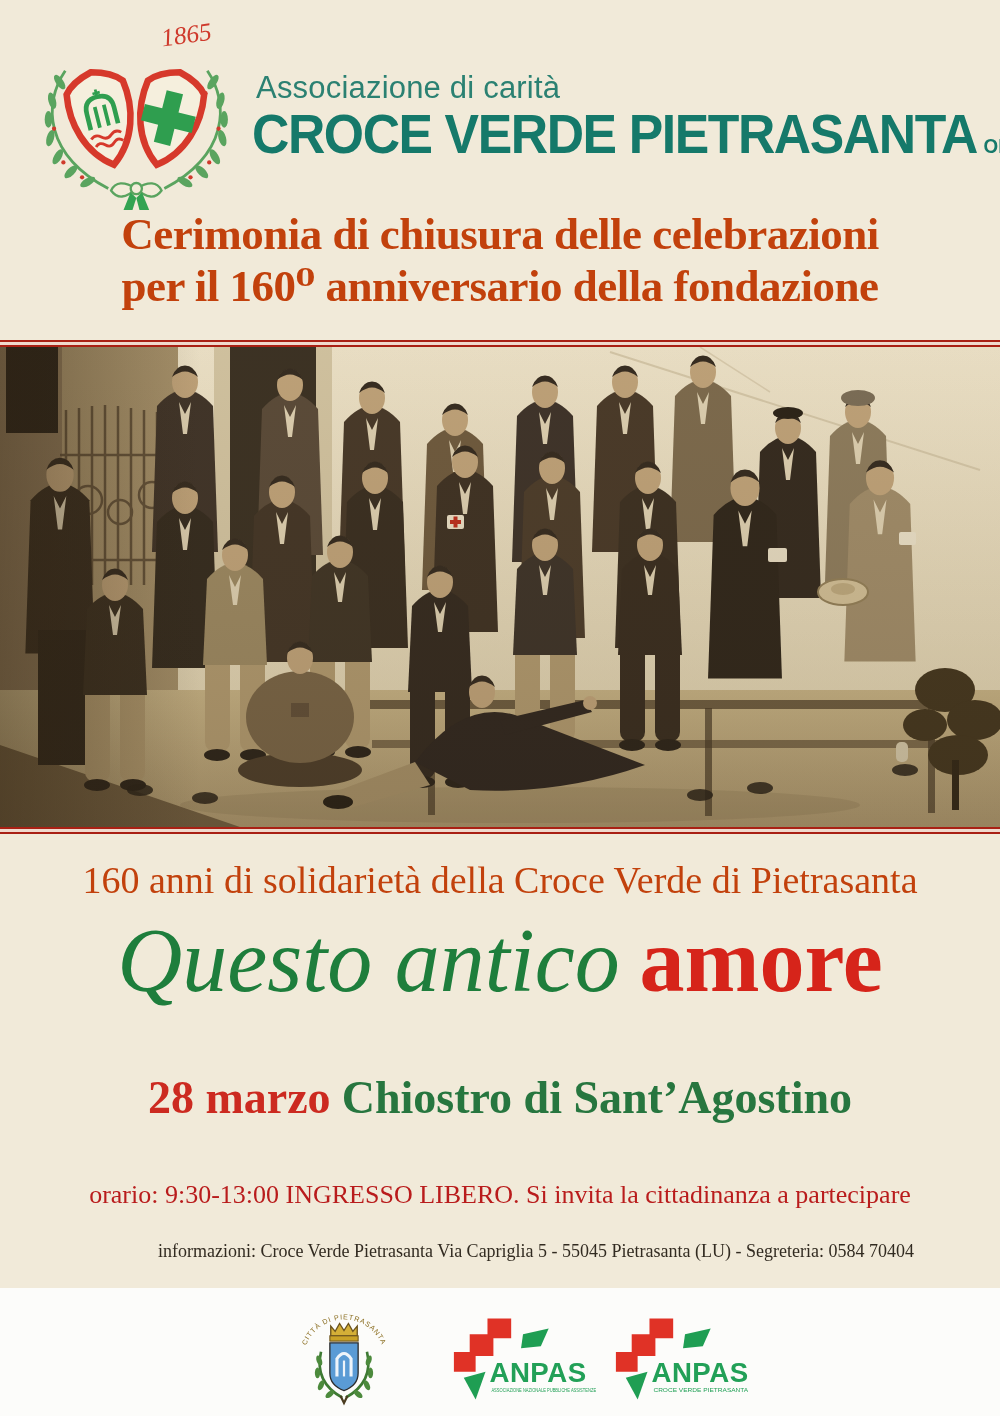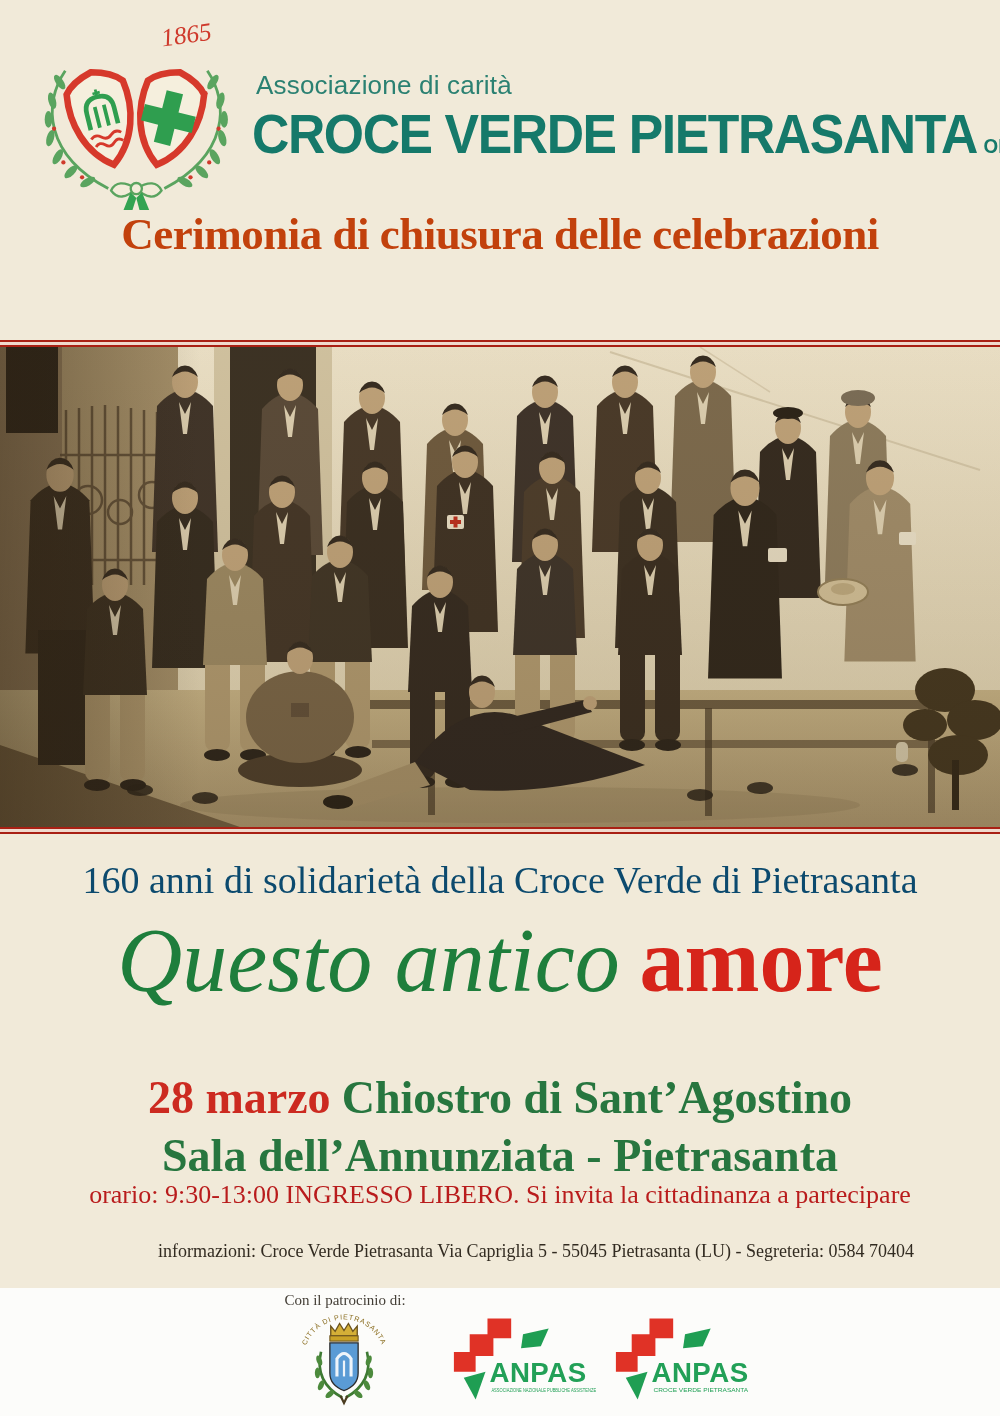--- a/index.html
+++ b/index.html
@@ -3,36 +3,36 @@
 <meta charset="utf-8">
 <style>
   html,body{margin:0;padding:0;background:#888;}
   .poster{position:relative;width:1000px;height:1416px;margin:0 auto;background:#f1ead9;overflow:hidden;
           font-family:"Liberation Serif","DejaVu Serif",serif;}
   .abs{position:absolute;}
   .center{left:0;width:1000px;text-align:center;}
 
   
   .assoc-line{left:256px;top:70px;font-family:"Liberation Sans","DejaVu Sans",sans-serif;
-              font-size:26px;font-weight:500;color:#2b8172;letter-spacing:.2px;}
+              font-size:31px;font-weight:500;color:#2b8172;letter-spacing:.2px;}
   .org-name{left:252px;top:102px;font-family:"Liberation Sans","DejaVu Sans",sans-serif;
             font-size:55px;font-weight:bold;color:#15796a;letter-spacing:-1.5px;
             transform:scaleX(.94);transform-origin:left top;white-space:nowrap;}
   .org-suffix{font-size:20px;letter-spacing:0;margin-left:7px;}
 
   
   .headline{top:208px;font-size:45px;font-weight:bold;color:#c2410c;line-height:1.16;letter-spacing:-.5px;}
 
   .sep{left:0;width:1000px;height:7px;
        background:linear-gradient(to bottom,#a92014 0 2px,#f0d9cd 2px 5px,#a92014 5px 7px);}
   .sep-top{top:340px;} .sep-bottom{top:827px;}
   .photo{top:347px;left:0;width:1000px;height:480px;}
 
   
-  .tagline{top:858px;font-size:38px;color:#0c4a6e;}
+  .tagline{top:858px;font-size:38px;color:#c2410c;}
   .big-title{top:912px;font-size:90px;line-height:1.08;white-space:nowrap;}
   .green-t{color:#1e7e3c;margin-right:.22em;font-style:italic;}
   .red-t{color:#d6241a;font-weight:bold;}
   .event{top:1040px;font-size:46px;font-weight:bold;line-height:1.26;margin-top:29px;}
   .date-red{color:#cc2a20;margin-right:.24em;}
   .venue-green{color:#27763f;}
   .schedule{top:1180px;font-size:26px;color:#b91c1c;}
   .info{top:1241px;font-size:18px;color:#322b21;margin-left:36px;}
 
   
@@ -103,20 +103,21 @@
       <polygon points="124,192 138,226 123,217 118,198" fill="#33a352"></polygon>
       <circle cx="118" cy="188" r="6" fill="#f3ecd9" stroke="#5aa45f" stroke-width="2.5"></circle>
     </g>
   </svg>
 
   <div class="abs assoc-line">Associazione di carità</div>
   <div class="abs org-name"><span>CROCE VERDE PIETRASANTA</span><span class="org-suffix">ODV</span></div>
 
   <div class="abs center headline">
     <div>Cerimonia di chiusura delle celebrazioni</div>
+    <div>per il 160⁰ anniversario della fondazione</div>
   </div>
 
   <div class="abs sep sep-top"></div>
 
   <svg class="abs photo" width="1000" height="480" viewBox="0 347 1000 480" preserveAspectRatio="none">
     <defs>
       <linearGradient id="wallg" x1="0" y1="0" x2="0" y2="1">
         <stop offset="0" stop-color="#f3ead2"></stop>
           <stop offset="1" stop-color="#e2d5b3"></stop>
       </linearGradient>
@@ -264,28 +265,26 @@
     <rect x="0" y="347" width="1000" height="480" fill="url(#leftg)"></rect>
   </svg>
 
   <div class="abs sep sep-bottom"></div>
 
   <div class="abs center tagline">160 anni di solidarietà della Croce Verde di Pietrasanta</div>
   <div class="abs center big-title"><span class="green-t">Questo antico</span><span class="red-t">amore</span></div>
 
   <div class="abs center event">
     <div><span class="date-red">28 marzo</span><span class="venue-green">Chiostro di Sant’Agostino</span></div>
-    <div class="venue-green">Sala dell’Annunziata - Pietrasanta</div>
   </div>
 
   <div class="abs center schedule">orario: 9:30-13:00 INGRESSO LIBERO. Si invita la cittadinanza a partecipare</div>
   <div class="abs center info">informazioni: Croce Verde Pietrasanta Via Capriglia 5 - 55045 Pietrasanta (LU) - Segreteria: 0584 70404</div>
 
   <div class="abs footer">
-    <div class="patronage">Con il patrocinio di:</div>
 
     <svg class="crest-muni" width="106" height="106" viewBox="0 0 120 120">
       <defs>
           <path id="arcP" d="M16,50 A46,46 0 0 1 104,50"></path>
         </defs>
       <text font-size="8" fill="#8a6d1f" letter-spacing="1" font-family="Liberation Sans,sans-serif">
         <textPath href="#arcP" startOffset="50%" text-anchor="middle">CITTÀ DI PIETRASANTA</textPath>
       </text>
       <g>
         <path d="M45,36 L45,25 L50,31 L55,22 L60,30 L65,22 L70,31 L75,25 L75,36 Z" fill="#d4af37" stroke="#6b531d" stroke-width="1.5"></path>

